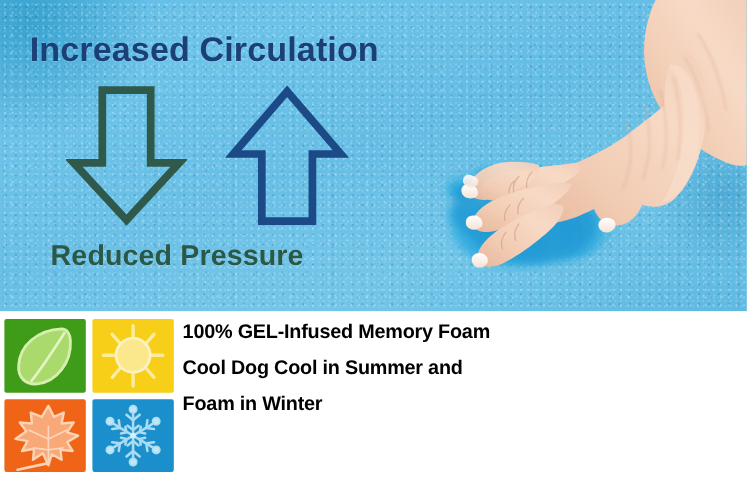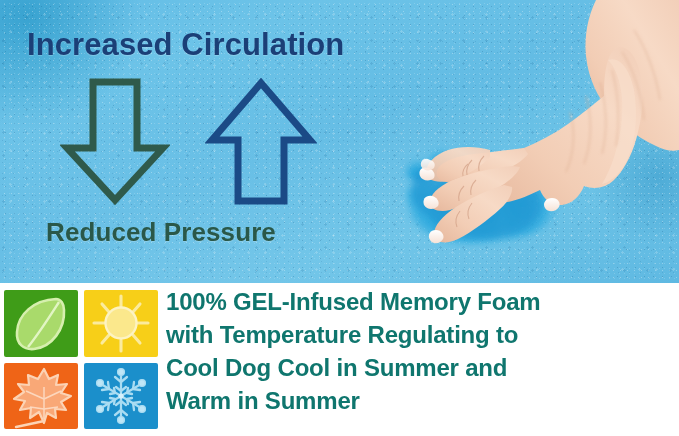--- a/index.html
+++ b/index.html
@@ -96,23 +96,23 @@
   #tile-spring{background:#3f9c18;}
   #tile-summer{background:#f7cf18;}
   #tile-autumn{background:#ef6417;}
   #tile-winter{background:#1b8fcb;}
 
   #info-text{
     position:absolute;left:166px;top:2px;
     width:510px;
   }
   .info-line{
-    font-size:24px;
+    font-size:18px;
     font-weight:bold;
-    color:#0f766e;
+    color:#000000;
     line-height:33px;
     letter-spacing:-.2px;
     white-space:nowrap;
   }
 </style>
 </head>
 <body>
 
 <div id="canvas">
 
@@ -327,18 +327,17 @@
             <circle cx="58" cy="20" r="3.4"></circle>
             <circle cx="16" cy="46" r="3.4"></circle>
           </g>
           <circle cx="37" cy="33" r="2.6" fill="#d5f0fb"></circle>
         </svg>
       </div>
     </div>
 
     <div id="info-text">
       <div class="info-line">100% GEL-Infused Memory Foam</div>
-      <div class="info-line">with Temperature Regulating to</div>
       <div class="info-line">Cool Dog Cool in Summer and</div>
-      <div class="info-line">Warm in Summer</div>
+      <div class="info-line">Foam in Winter</div>
     </div>
   </div>
 </div>
 
 </body></html>

